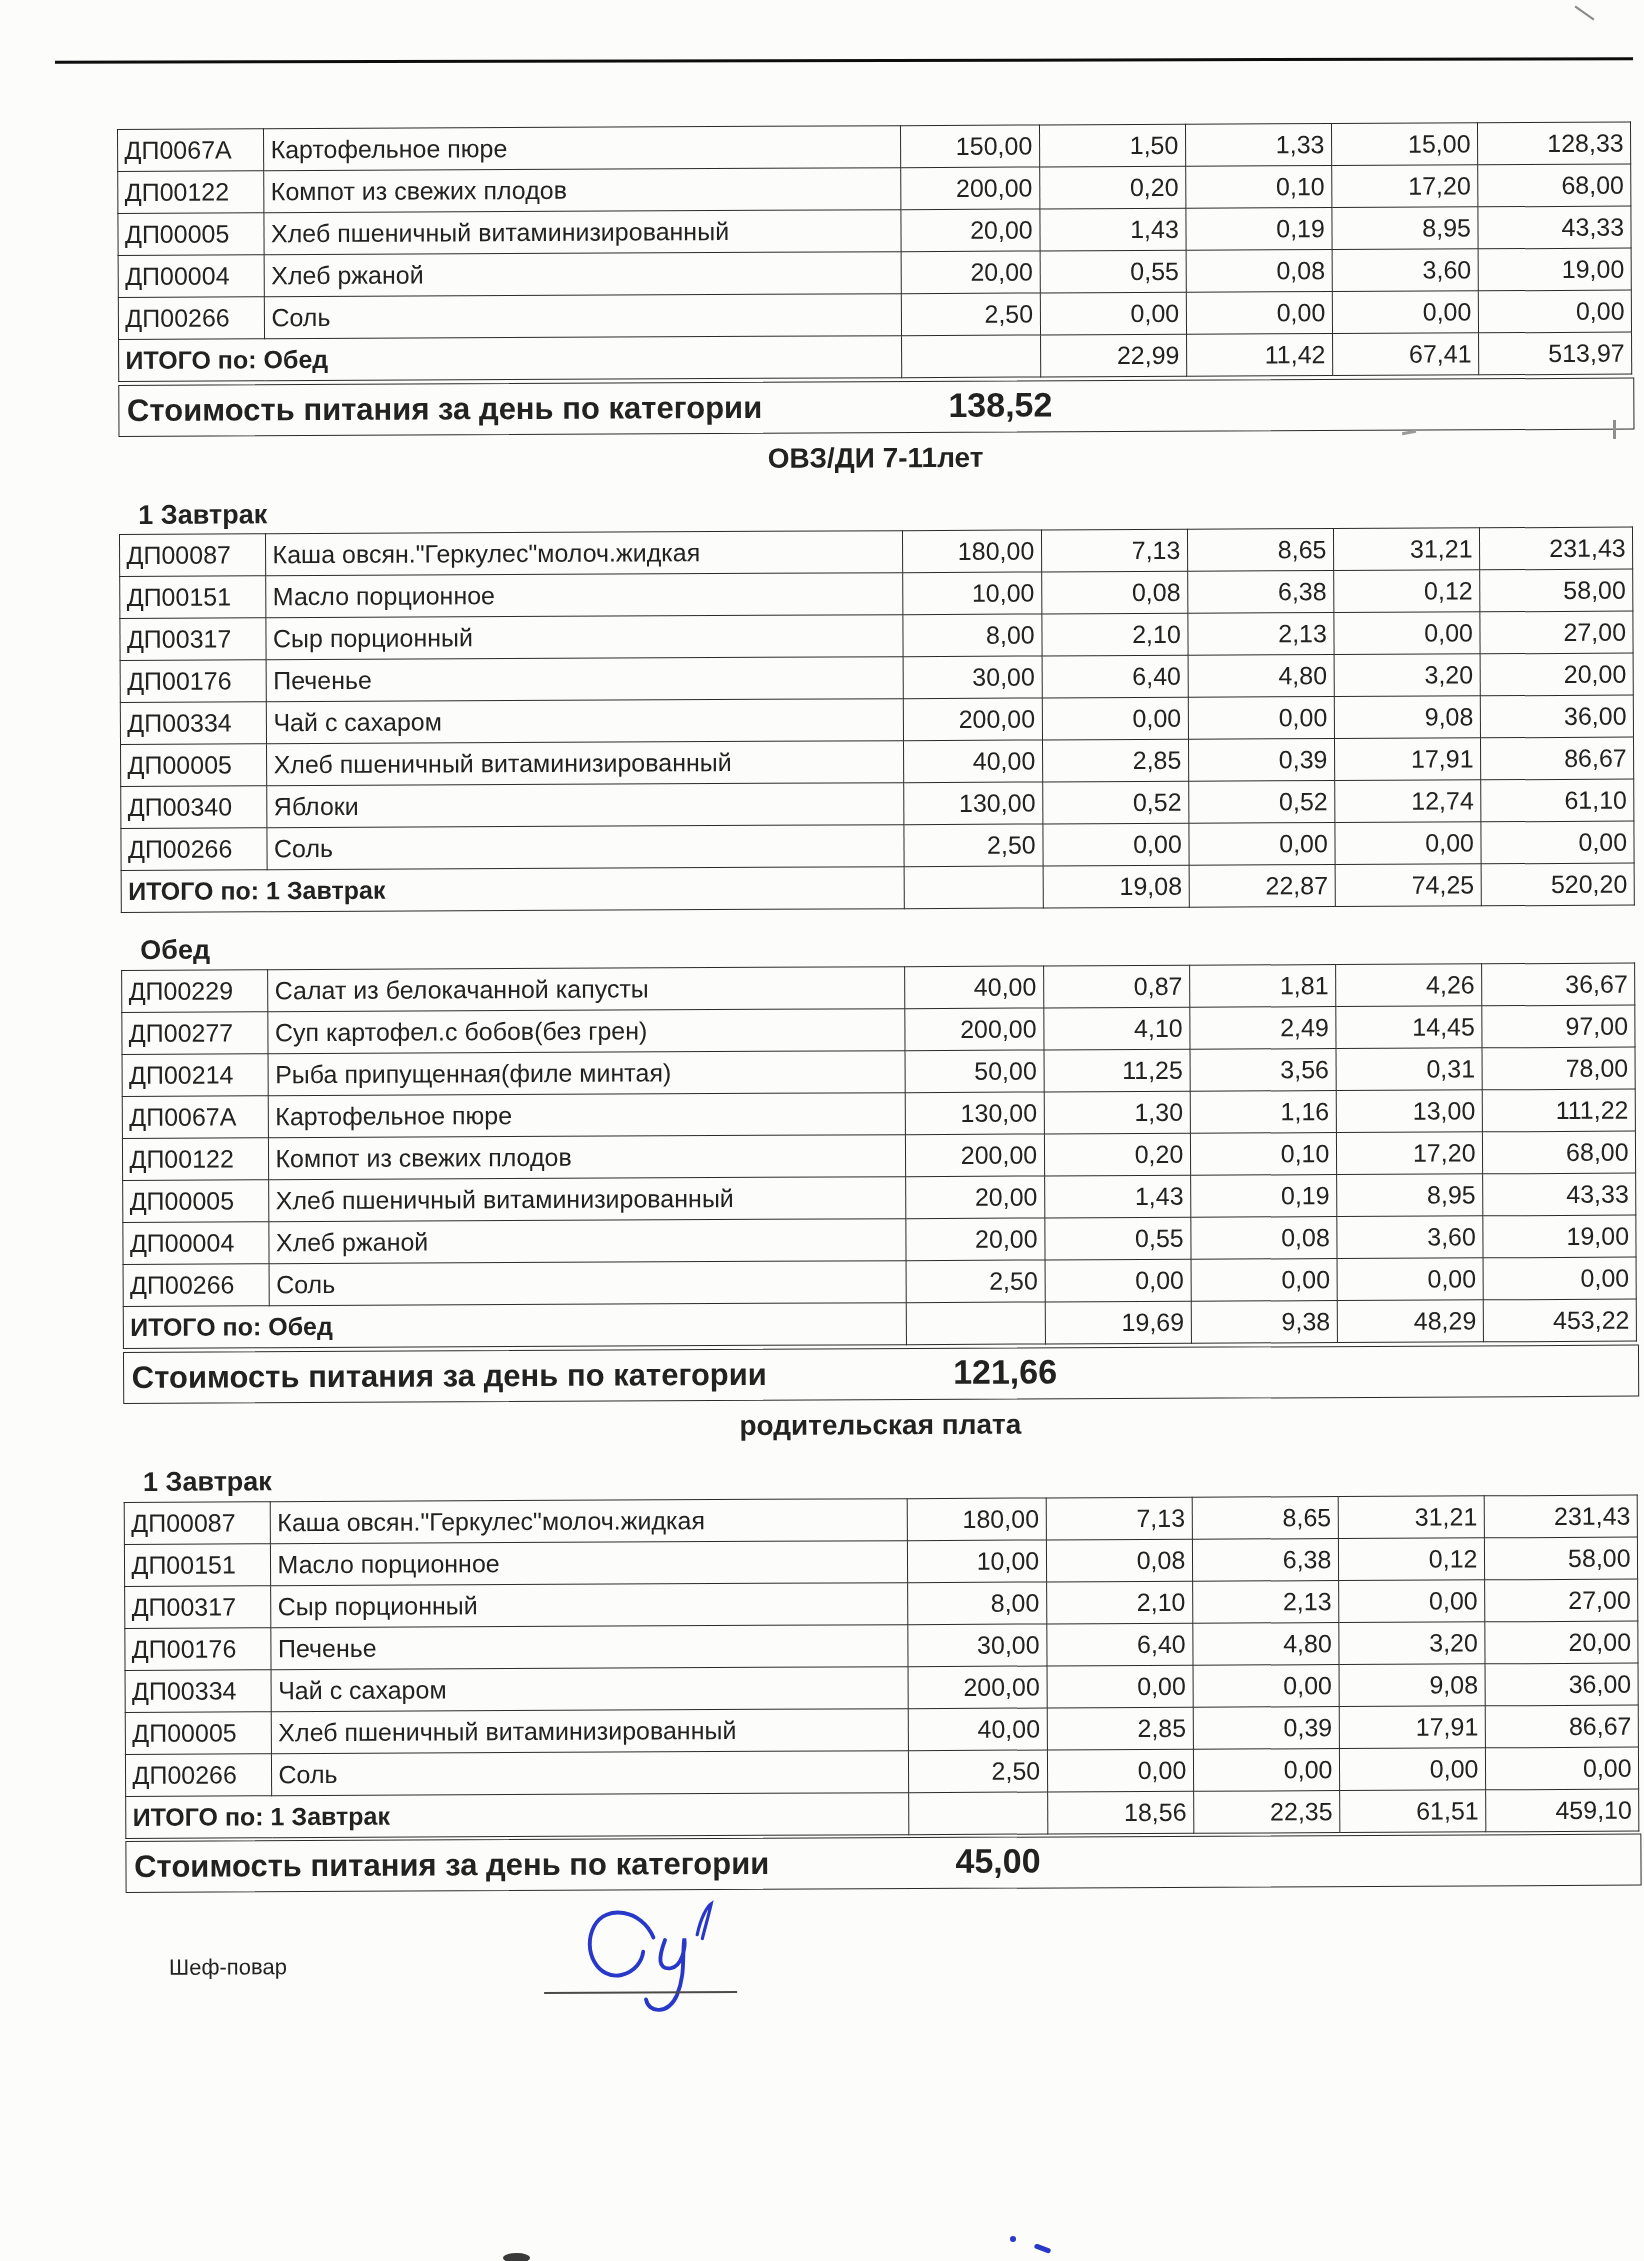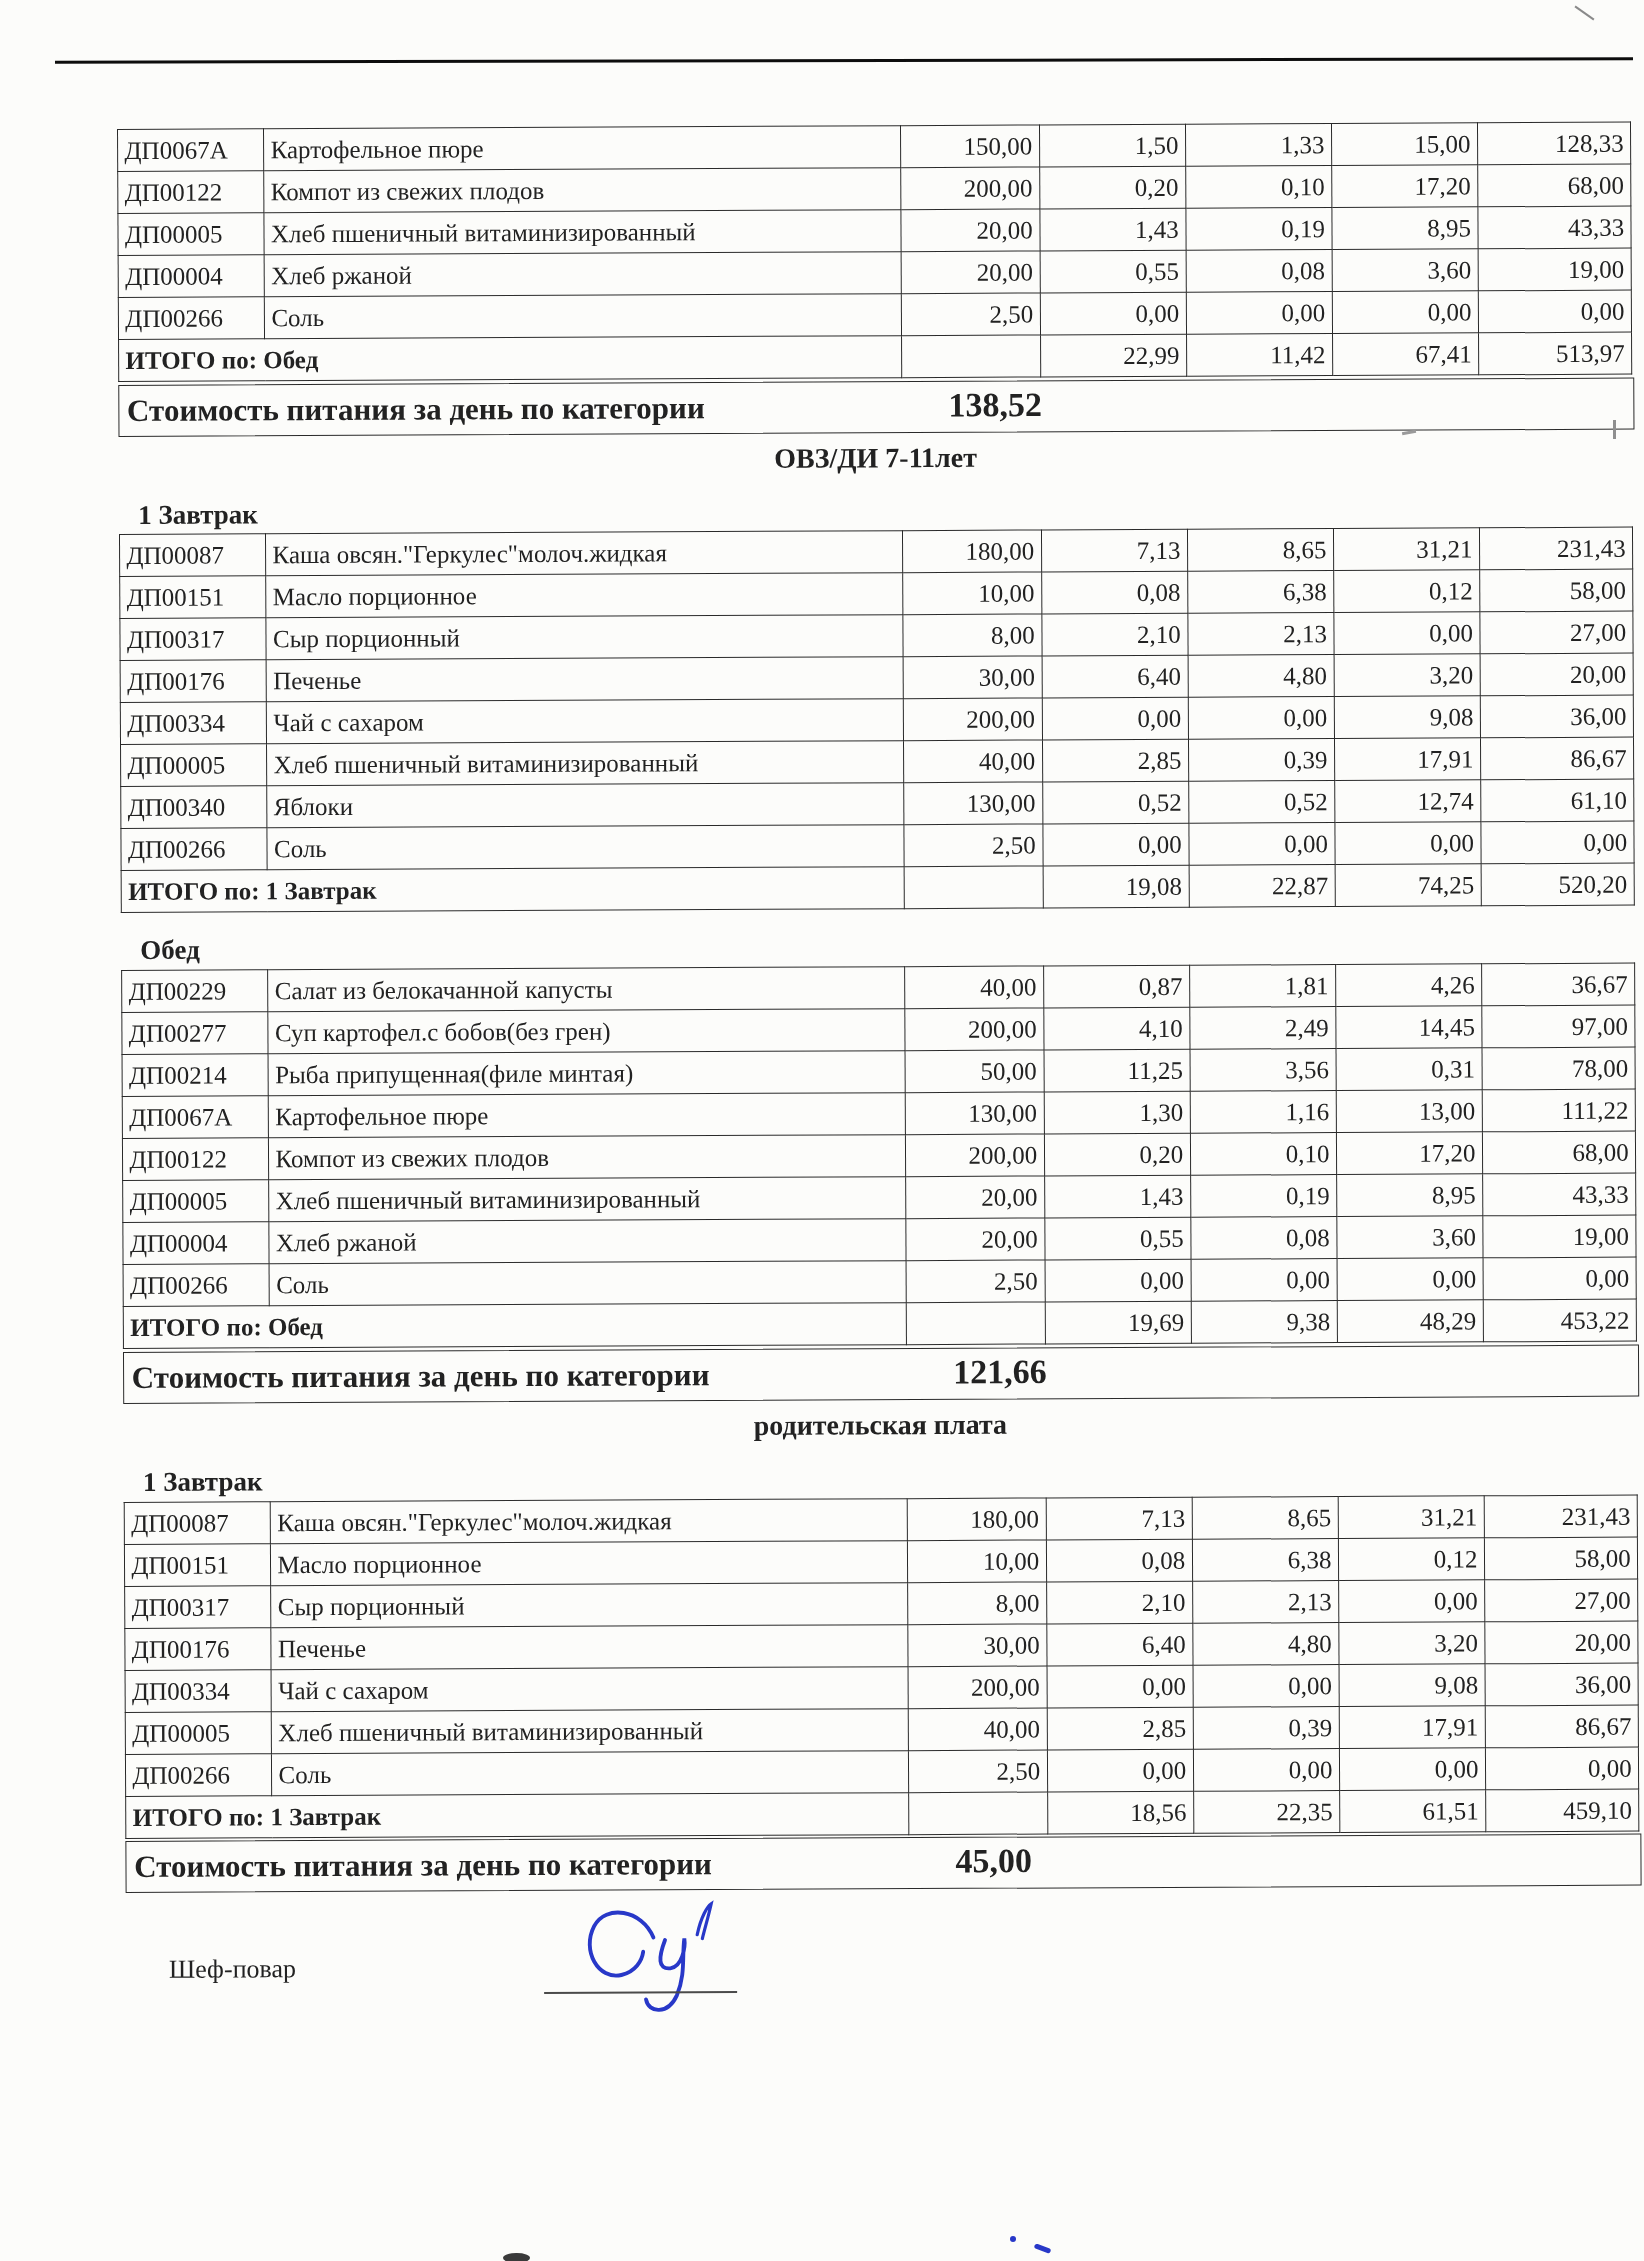--- a/index.html
+++ b/index.html
@@ -1,18 +1,18 @@
 <!DOCTYPE html>
 <html style="font-size:10.3px"><head>
 <meta charset="utf-8">
 <style>
   html,body{margin:0;padding:0;background:#e9e9e9;}
   .page{
     position:relative;width:1644px;height:2261px;background:#fcfcfa;overflow:hidden;
-    font-family:Liberation Serif, serif;color:#222;
+    font-family:Liberation Sans, sans-serif;color:#222;
   }
   .topline{position:absolute;left:55px;top:59px;width:1578px;height:3.2px;background:#0d0d0d;transform:rotate(-0.12deg);}
   .content{position:absolute;left:117px;top:129px;width:1514px;transform:rotate(-0.28deg);transform-origin:0 0;}
 
   table.menu{border-collapse:collapse;table-layout:fixed;width:1514px;}
   table.menu td{
     border:1.3px solid #2a2a2a;height:41px;font-size:25px;line-height:1;
     padding:0 6.4px;white-space:nowrap;overflow:hidden;vertical-align:middle;
   }
   td.cell-code{padding-left:6.4px;}
@@ -22,21 +22,21 @@
   td.total-lbl{font-weight:bold;font-size:26.4px;padding-left:6.4px;}
 
   .daycost{position:relative;width:1514px;height:50px;border:1.3px solid #2a2a2a;margin-top:2.6px;display:flex;align-items:center;background:transparent;}
   .daycost-lbl{font-weight:bold;font-size:31px;padding-left:7.7px;white-space:nowrap;}
   .daycost-val{position:absolute;left:829px;top:50%;transform:translateY(-54%);font-weight:bold;font-size:34px;}
 
   .category{width:1514px;text-align:center;font-weight:bold;font-size:28px;margin-top:9px;line-height:32px;}
   .meal{font-weight:bold;font-size:27px;margin:22px 0 3.9px 19.3px;line-height:31px;}
 
   .sig-block{position:relative;height:193px;margin-top:6.4px;}
-  .chef-label{position:absolute;left:43px;top:55px;font-size:26px;}
+  .chef-label{position:absolute;left:43px;top:55px;font-size:22px;}
   .sig-svg{position:absolute;left:413px;top:0;}
   .sig-underline{position:absolute;left:418px;top:94px;width:193px;height:1.9px;background:#4a4a4a;}
 
   .speck{position:absolute;}
   .speck-pen-tr{left:1573px;top:11.6px;width:23px;height:1.9px;background:#8a8a8a;transform:rotate(35deg);}
   .speck-dash{left:1402px;top:431px;width:14px;height:2.6px;background:#9a9a9a;transform:rotate(-10deg);}
   .speck-bar{left:1613px;top:420px;width:2.6px;height:19.3px;background:#8f8f8f;}
   .speck-blue-dot{left:1010px;top:2236px;width:6.4px;height:6.4px;border-radius:50%;background:#2838c8;}
   .speck-blue-dash{left:1034px;top:2246px;width:17px;height:5.2px;background:#2838c8;border-radius:2.6px;transform:rotate(20deg);}
   .speck-dark-blob{left:503px;top:2253px;width:27px;height:10.3px;background:#3a3a3a;border-radius:50%;}

